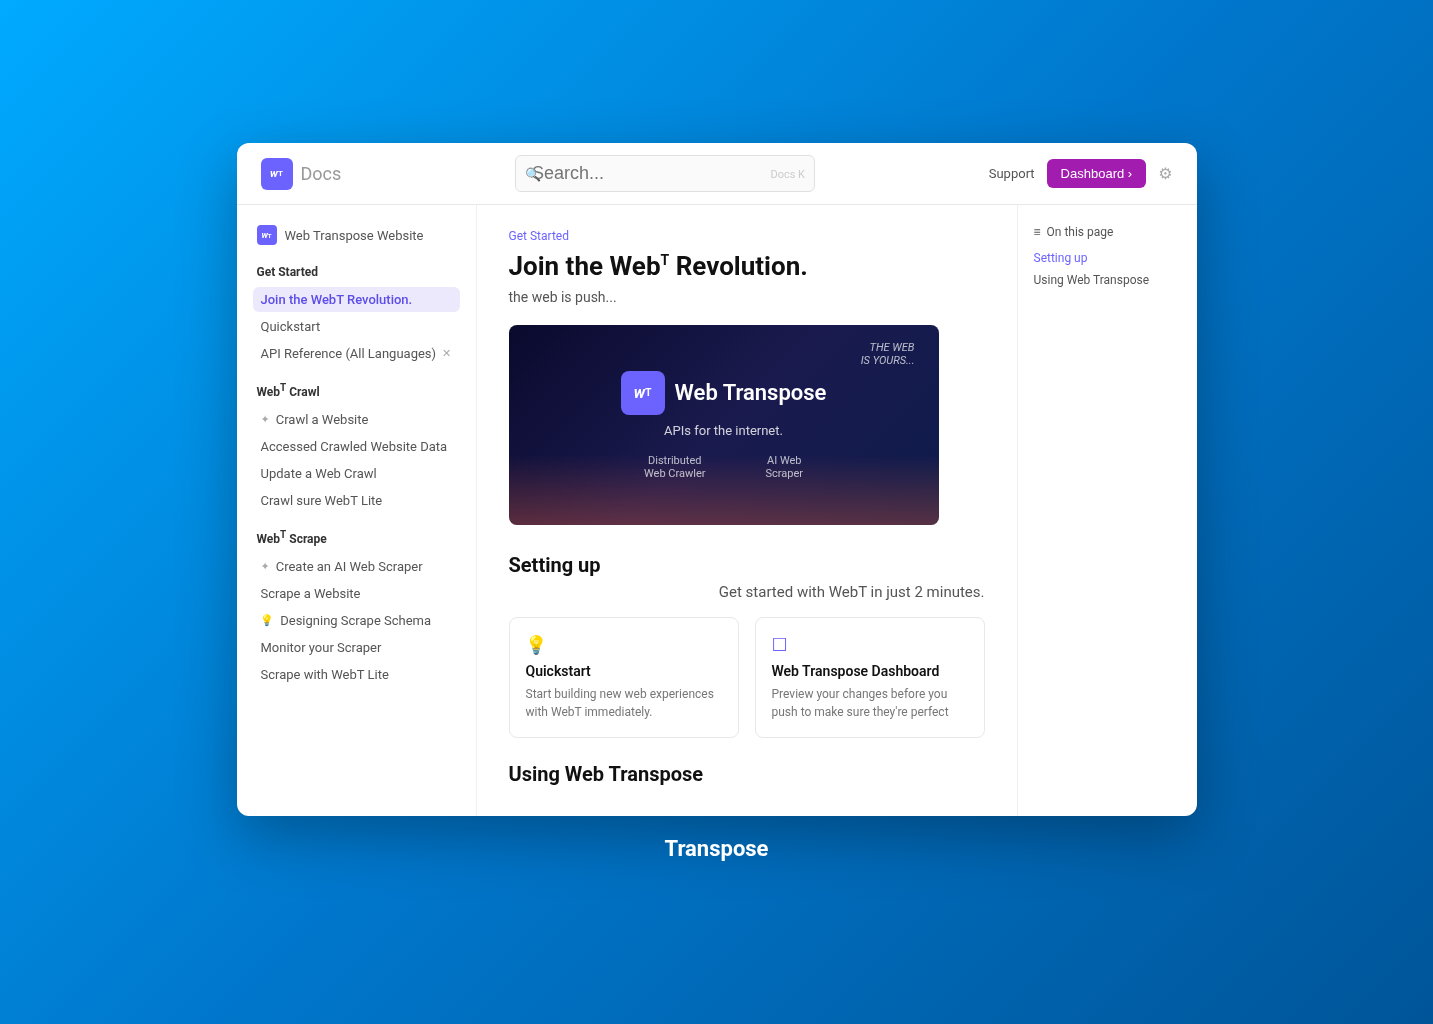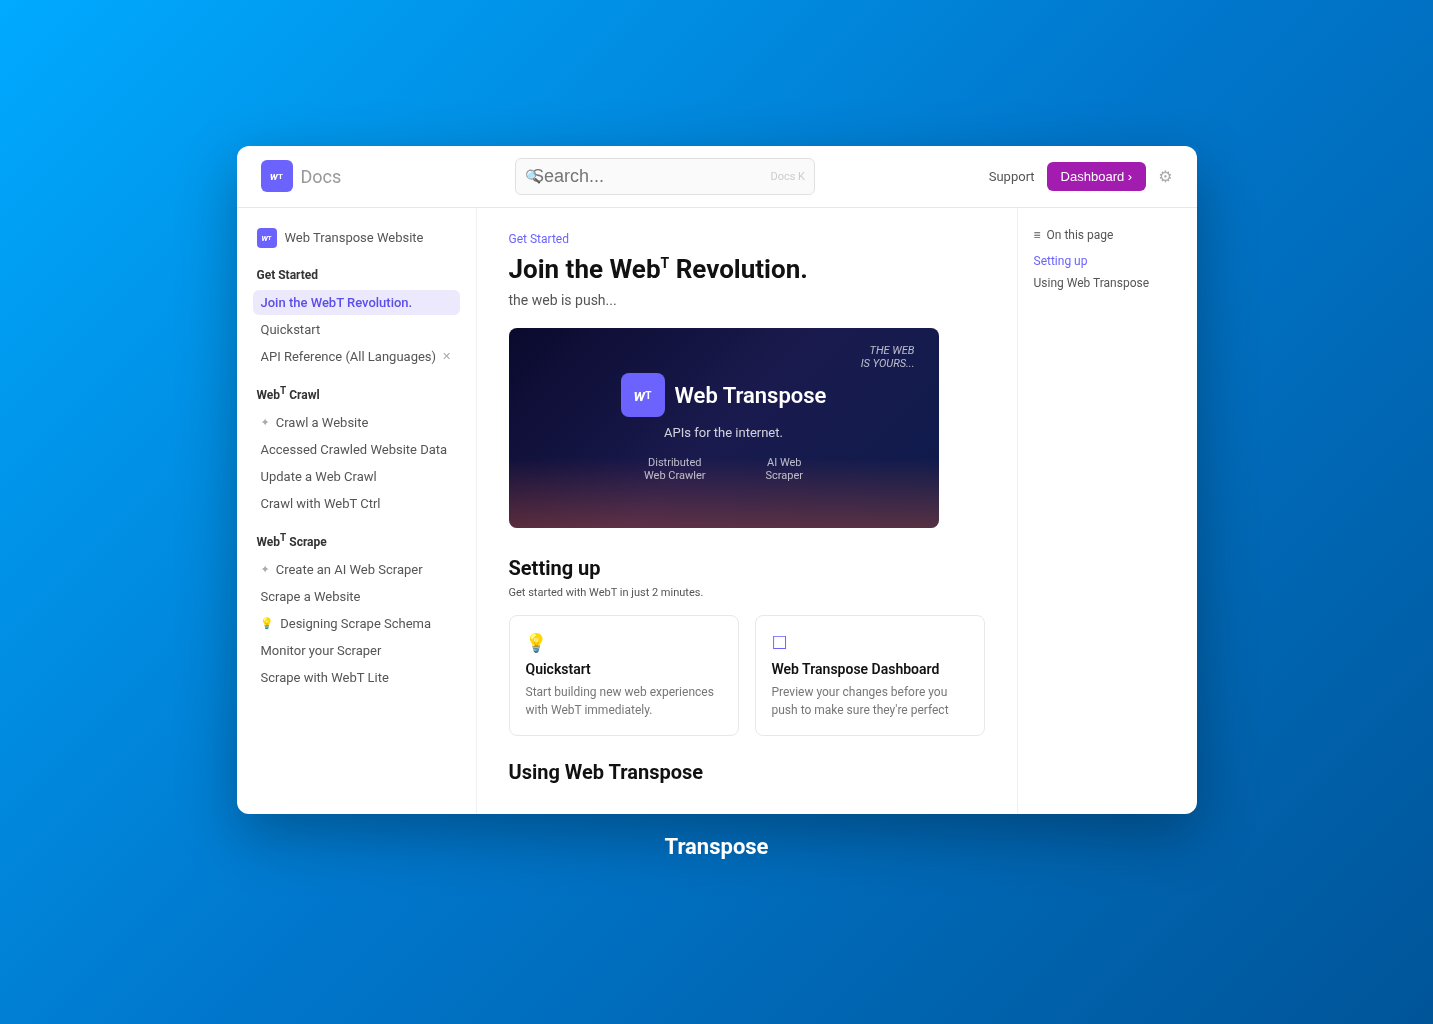--- a/index.html
+++ b/index.html
@@ -294,23 +294,24 @@
       background: linear-gradient(to top, rgba(255,100,50,0.3), transparent);
     }
     
     .section-heading {
       font-size: 20px;
       font-weight: 700;
       color: #111;
       margin-bottom: 6px;
     }
     .section-desc {
-      font-size: 11px;
+      font-size: 15px;
       color: #555;
       margin-bottom: 16px;
+      text-align: right;
     }
     
     .cards-row {
       display: flex;
       gap: 16px;
       margin-bottom: 24px;
     }
     .card {
       flex: 1;
       border: 1px solid #e8e8e8;
@@ -432,21 +433,21 @@
         <span class="item-icon">✦</span>
         <span>Crawl a Website</span>
       </div>
       <div class="sidebar-item">
         <span>Accessed Crawled Website Data</span>
       </div>
       <div class="sidebar-item">
         <span>Update a Web Crawl</span>
       </div>
       <div class="sidebar-item">
-        <span>Crawl with WebT Ctrl</span>
+        <span>Crawl sure WebT Lite</span>
       </div>
 
       <div class="sidebar-section-title">Web<sup>T</sup> Scrape</div>
       <div class="sidebar-item">
         <span class="item-icon">✦</span>
         <span>Create an AI Web Scraper</span>
       </div>
       <div class="sidebar-item">
         <span>Scrape a Website</span>
       </div>

